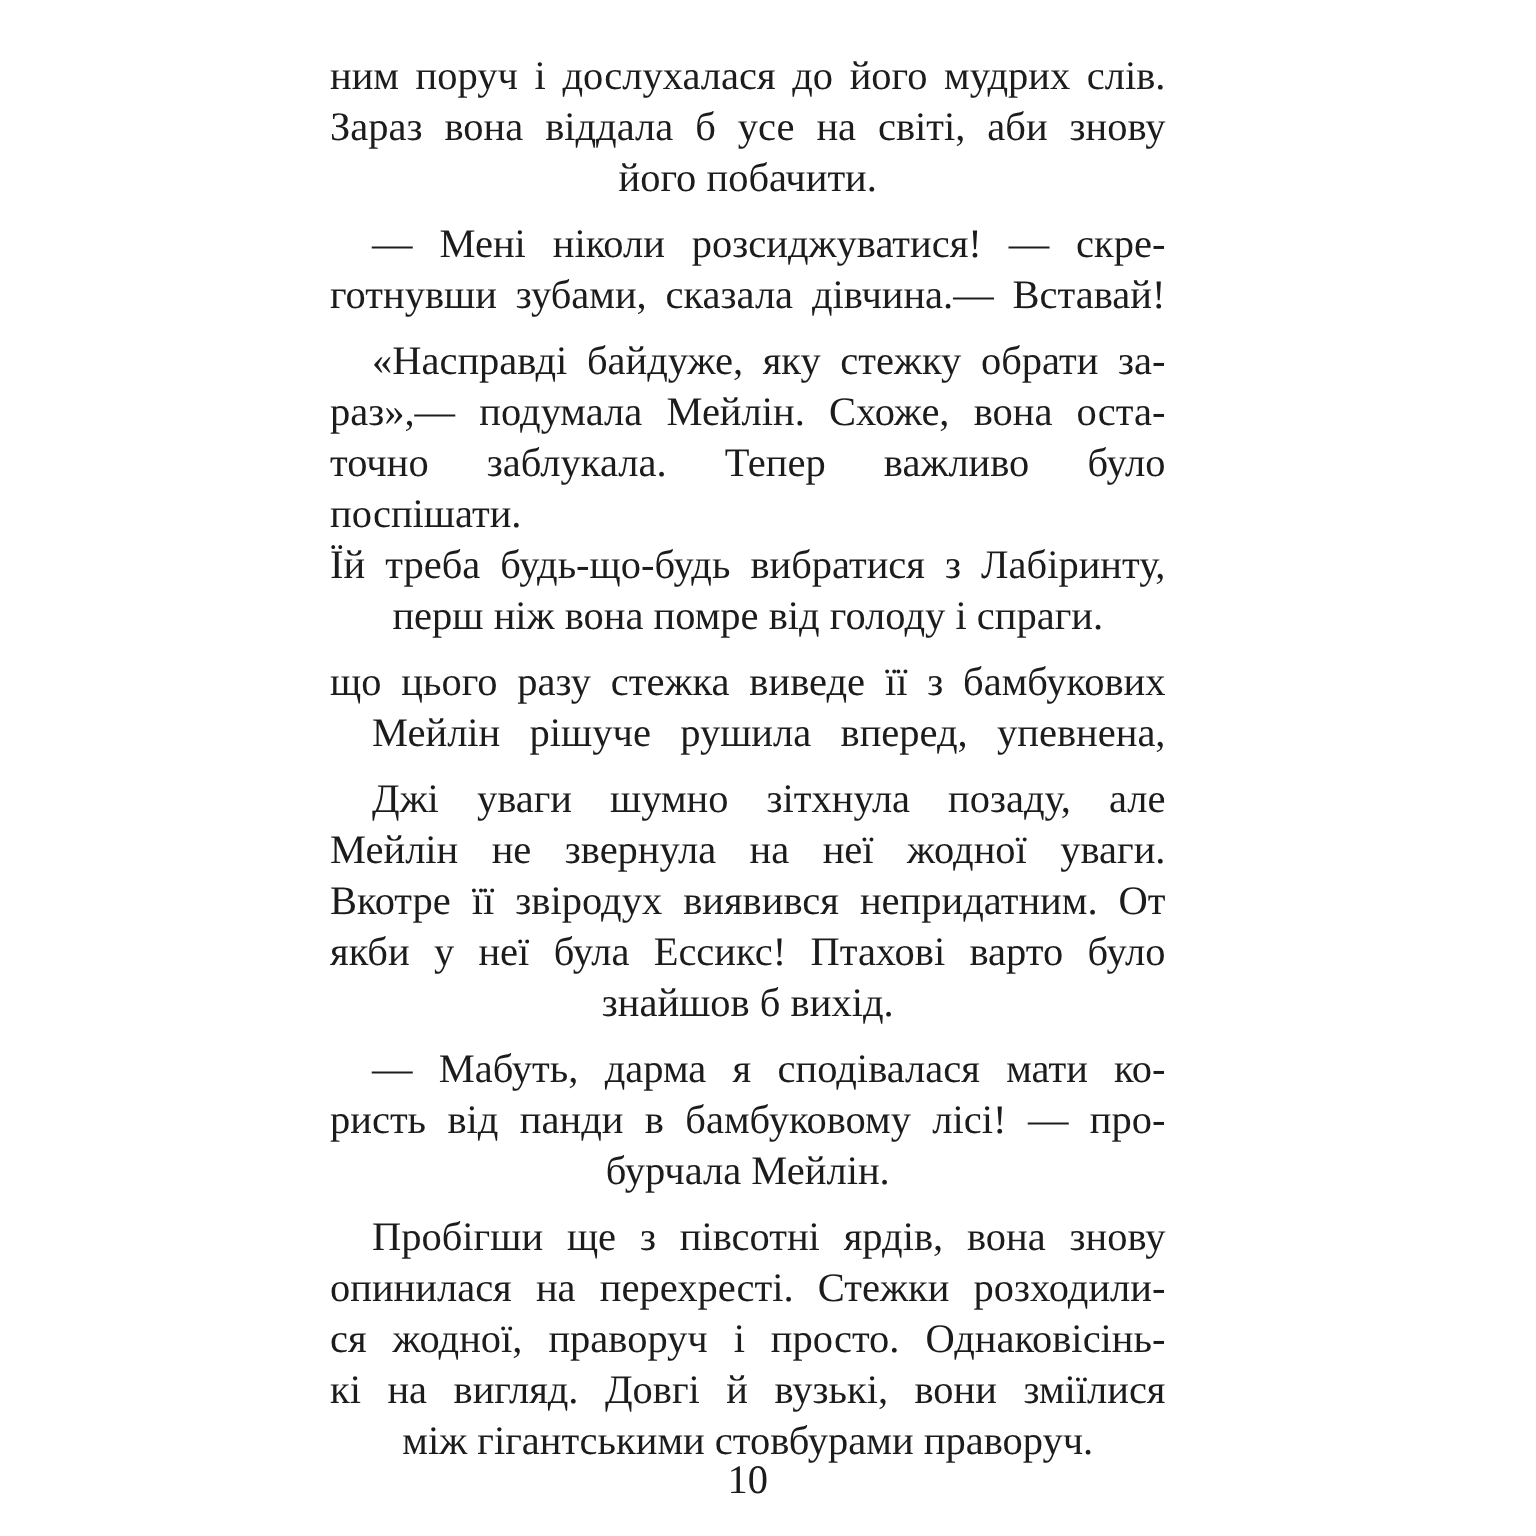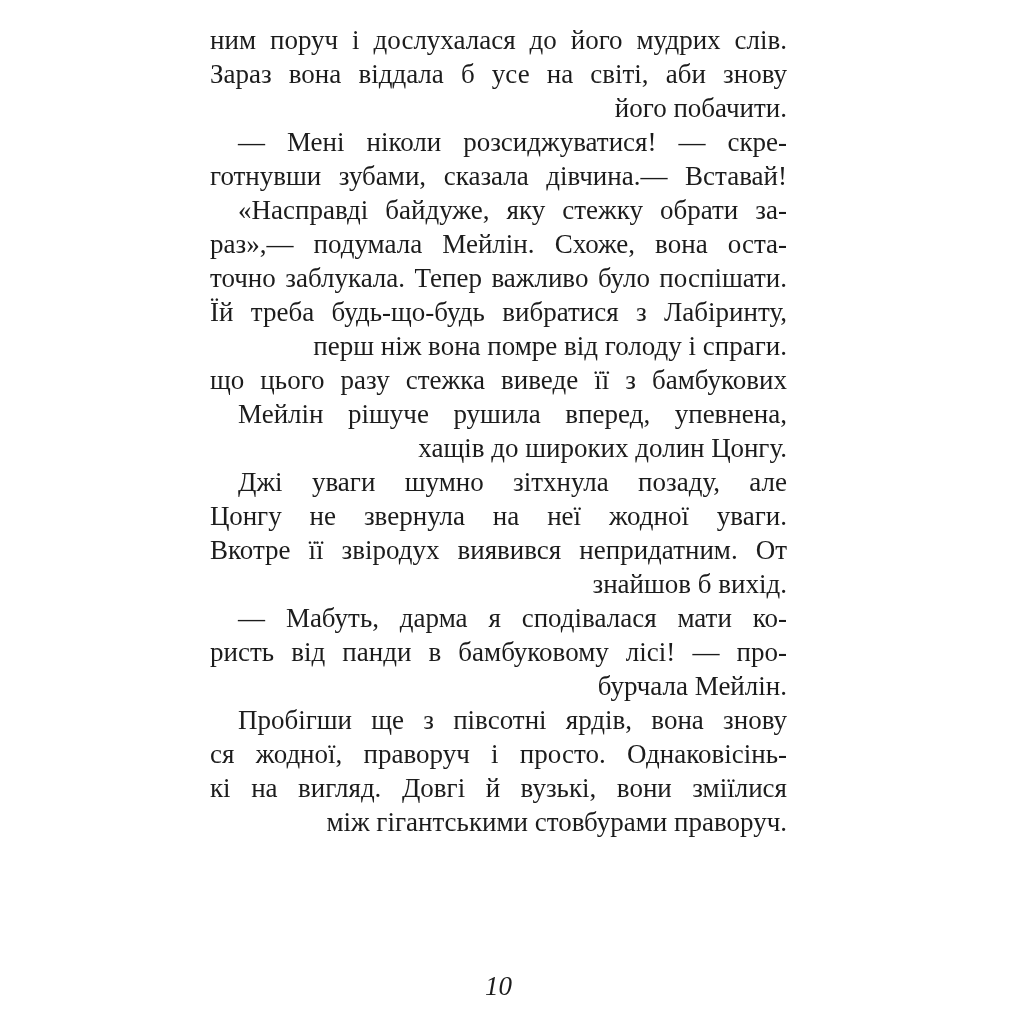--- a/index.html
+++ b/index.html
@@ -19,43 +19,42 @@
     font-family: "Liberation Serif", "DejaVu Serif", serif;
   }
   .text-block {
     position: absolute;
     left: 210px;
     top: 23px;
     width: 577px;
     font-size: 27px;
     line-height: 34px;
   }
-  .paragraph { margin: 0; padding: 0; }
+  .paragraph { margin: 10px; padding: 0; }
   .line {
-    text-align: right;
+    text-align: center;
     white-space: normal;
   }
   .line.justify {
     text-align: justify;
     text-align-last: justify;
     text-justify: inter-word;
   }
   .line.indent {
     text-indent: 28px;
   }
   .page-number {
     position: absolute;
     left: 210px;
     top: 969px;
     width: 577px;
     text-align: center;
     font-size: 27px;
     line-height: 34px;
     color: #1c1c1c;
-    font-style: italic;
   }
 </style>
 </head>
 <body>
 
 <div class="page">
   <div class="text-block" id="text-block">
       <div class="paragraph">
         <div class="line justify">ним поруч і дослухалася до його мудрих слів.</div>
         <div class="line justify">Зараз вона віддала б усе на світі, аби знову</div>
@@ -68,34 +67,35 @@
       <div class="paragraph">
         <div class="line justify indent">«Насправді байдуже, яку стежку обрати за-</div>
         <div class="line justify">раз»,— подумала Мейлін. Схоже, вона оста-</div>
         <div class="line justify">точно заблукала. Тепер важливо було поспішати.</div>
         <div class="line justify">Їй треба будь-що-будь вибратися з Лабіринту,</div>
         <div class="line">перш ніж вона помре від голоду і спраги.</div>
       </div>
       <div class="paragraph">
         <div class="line justify">що цього разу стежка виведе її з бамбукових</div>
         <div class="line justify indent">Мейлін рішуче рушила вперед, упевнена,</div>
-        <div class="line">хащів до широких долин Цонгу.</div>
       </div>
       <div class="paragraph">
         <div class="line justify indent">Джі уваги шумно зітхнула позаду, але</div>
-        <div class="line justify">Цонгу не звернула на неї жодної уваги.</div>
+        <div class="line justify">Мейлін не звернула на неї жодної уваги.</div>
         <div class="line justify">Вкотре її звіродух виявився непридатним. От</div>
+        <div class="line justify">якби у неї була Ессикс! Птахові варто було</div>
         <div class="line">знайшов б вихід.</div>
       </div>
       <div class="paragraph">
         <div class="line justify indent">— Мабуть, дарма я сподівалася мати ко-</div>
         <div class="line justify">ристь від панди в бамбуковому лісі! — про-</div>
         <div class="line">бурчала Мейлін.</div>
       </div>
       <div class="paragraph">
         <div class="line justify indent">Пробігши ще з півсотні ярдів, вона знову</div>
+        <div class="line justify">опинилася на перехресті. Стежки розходили-</div>
         <div class="line justify">ся жодної, праворуч і просто. Однаковісінь-</div>
         <div class="line justify">кі на вигляд. Довгі й вузькі, вони зміїлися</div>
         <div class="line">між гігантськими стовбурами праворуч.</div>
       </div>
     </div>
   <div class="page-number">10</div>
 </div>
 
 </body></html>

